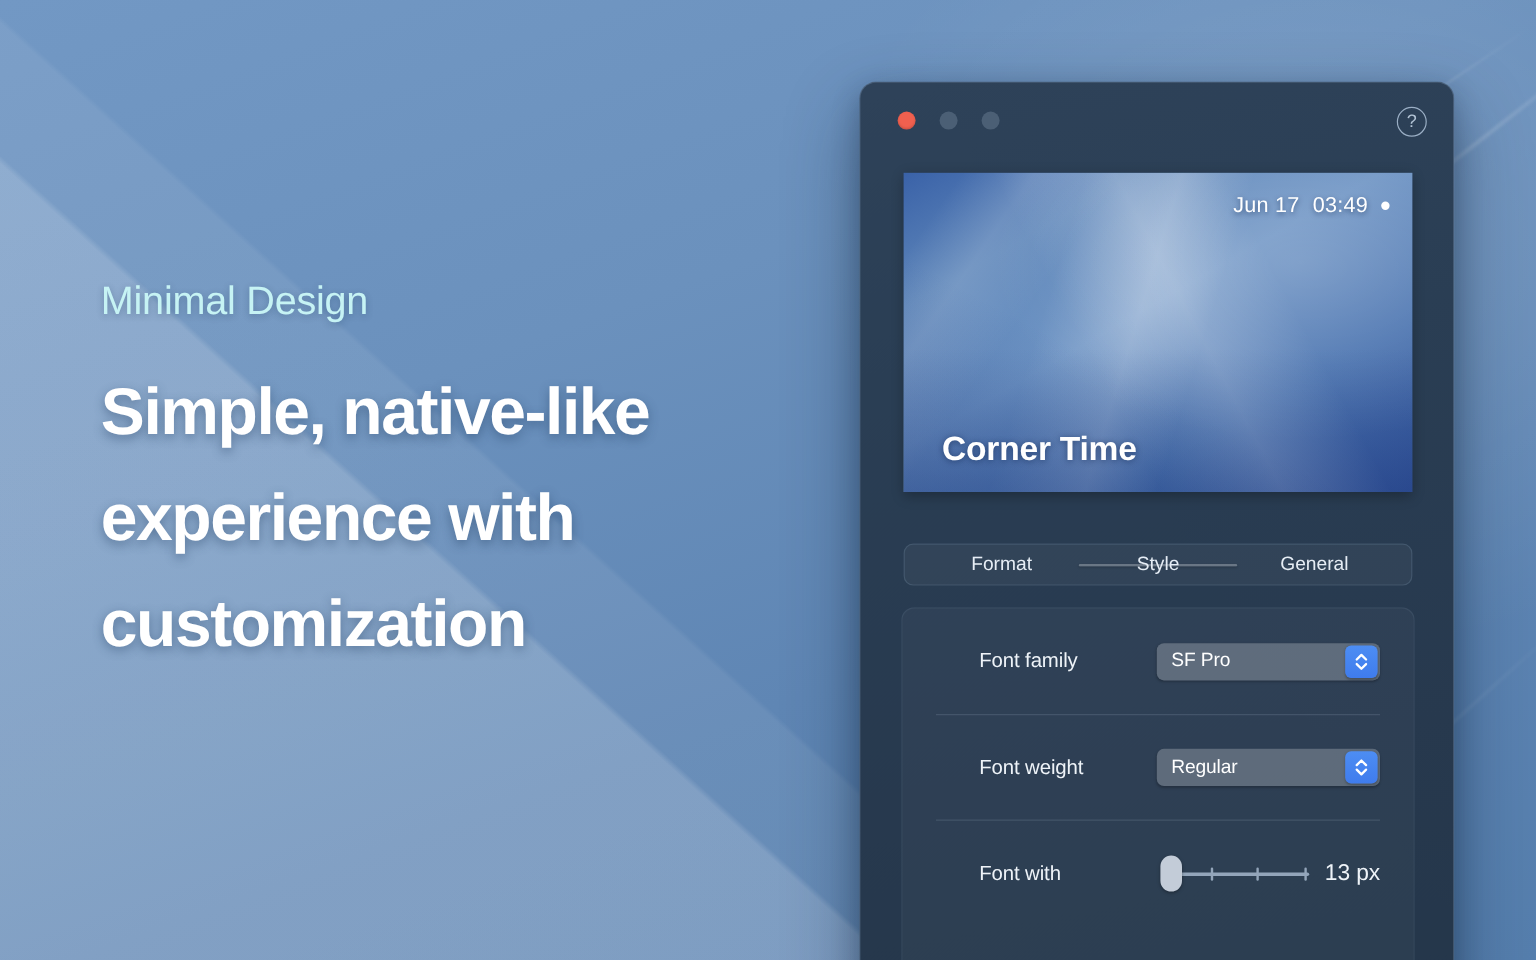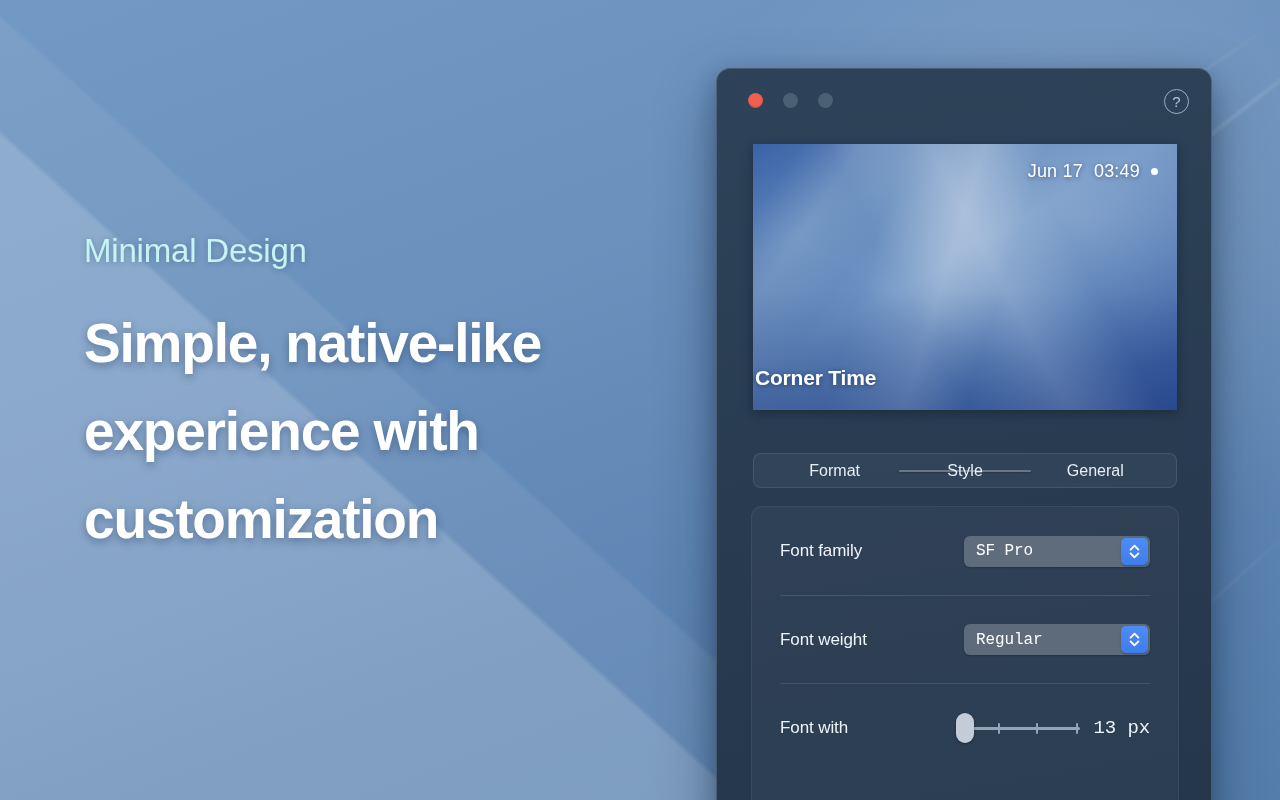--- a/index.html
+++ b/index.html
@@ -94,22 +94,22 @@
   .clock {
     position:absolute; right:19px; top:17px;
     display:flex; align-items:center; gap:11px;
     color:#fff; font-size:18px; font-weight:500; letter-spacing:0.2px;
     text-shadow:0 1px 4px rgba(10,30,70,.5);
   }
   .clock .date { }
   .clock .time { }
   .clock .dot { width:7px; height:7px; border-radius:50%; background:#fff; display:block; }
   .app-name {
-    position:absolute; left:2px; bottom:20px;
-    color:#fff; font-size:21px; font-weight:700; letter-spacing:-0.2px;
+    position:absolute; left:32px; bottom:20px;
+    color:#fff; font-size:28px; font-weight:700; letter-spacing:-0.2px;
     text-shadow:0 1px 5px rgba(10,30,70,.55);
   }
 
   
   .segmented {
     position:absolute; left:36px; top:384px; width:424px; height:35px;
     display:flex; border-radius:8px;
     background:rgba(255,255,255,0.045);
     border:1px solid rgba(160,190,220,.16);
     padding:16px;
@@ -131,23 +131,23 @@
     border-radius:11px;
     border:1px solid rgba(160,190,220,.09);
     border-bottom:none;
   }
   .row {
     position:relative; height:88px; margin:0 28px;
     display:flex; align-items:center;
   }
   .row + .row { border-top:1px solid rgba(185,205,230,.15); }
   .row .label {
-    flex:0 0 auto; color:#eef3f8; font-size:17px; font-weight:500; letter-spacing:-0.1px;
-  }
-  .row .ctl { margin-left:auto; display:flex; align-items:center;font-family:Liberation Mono, monospace; }
+    flex:0 0 auto; color:#eef3f8; font-size:17px; font-weight:500; letter-spacing:-0.1px;margin-left:36px;
+  }
+  .row .ctl { margin-left:auto; display:flex; align-items:center; }
 
   
   .popup {
     position:relative; width:186px; height:31px;
     background:rgba(255,255,255,0.23);
     border-radius:6px;
     display:flex; align-items:center;
     box-shadow:0 1px 2px rgba(0,0,0,.22);
   }
   .popup .val {

